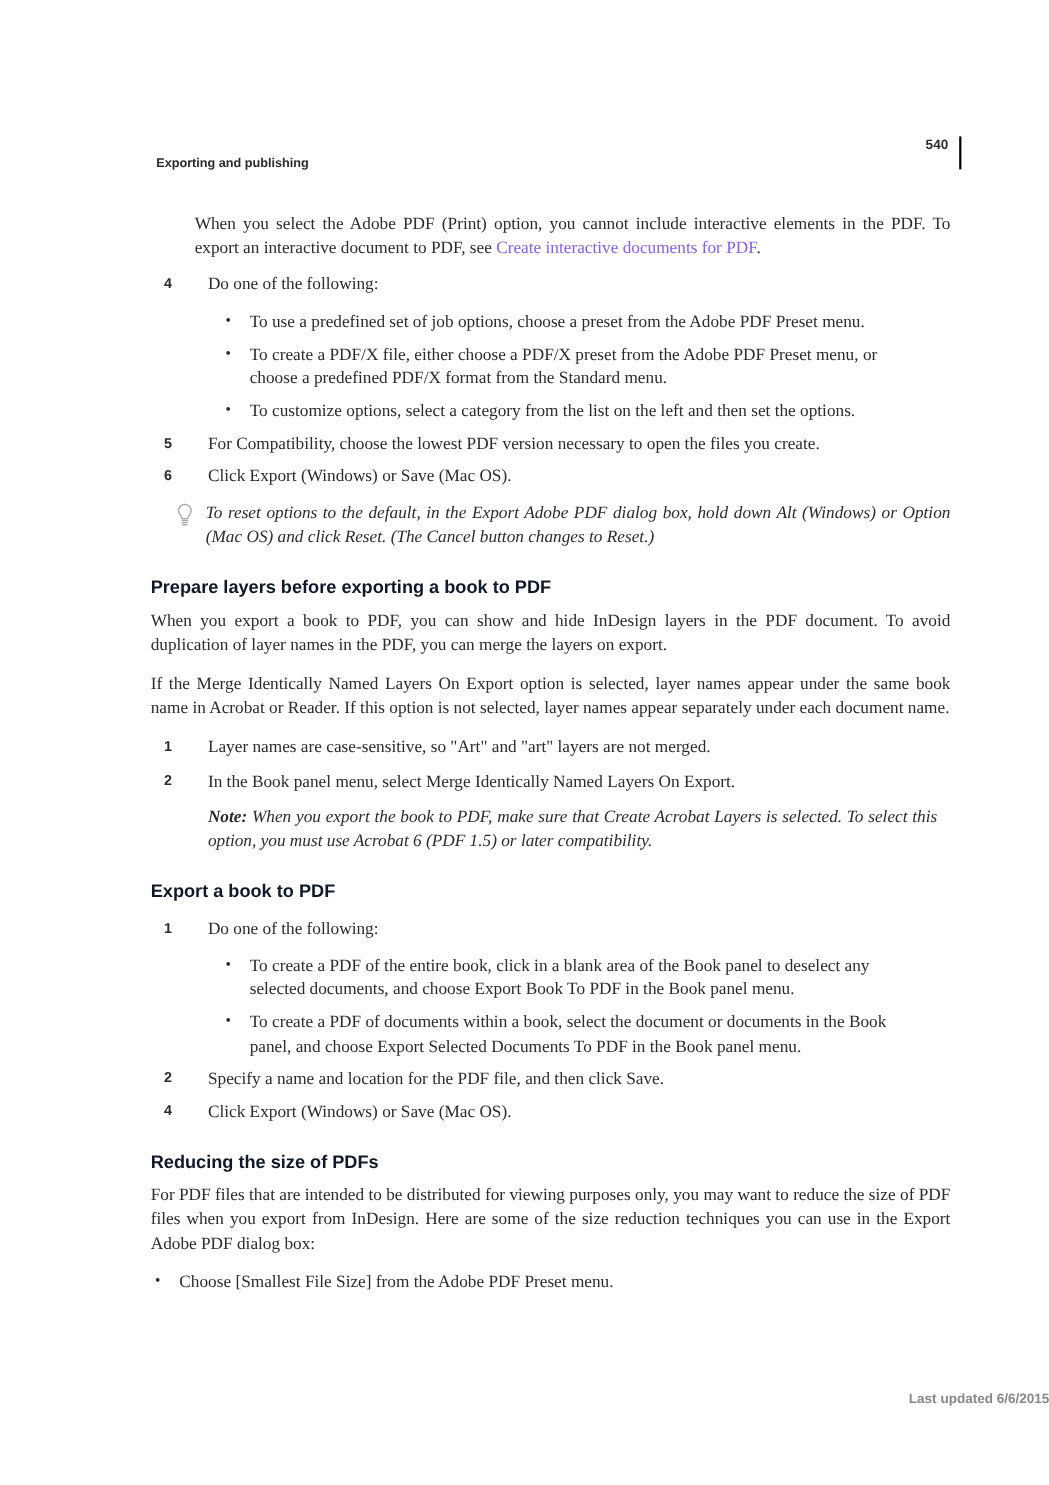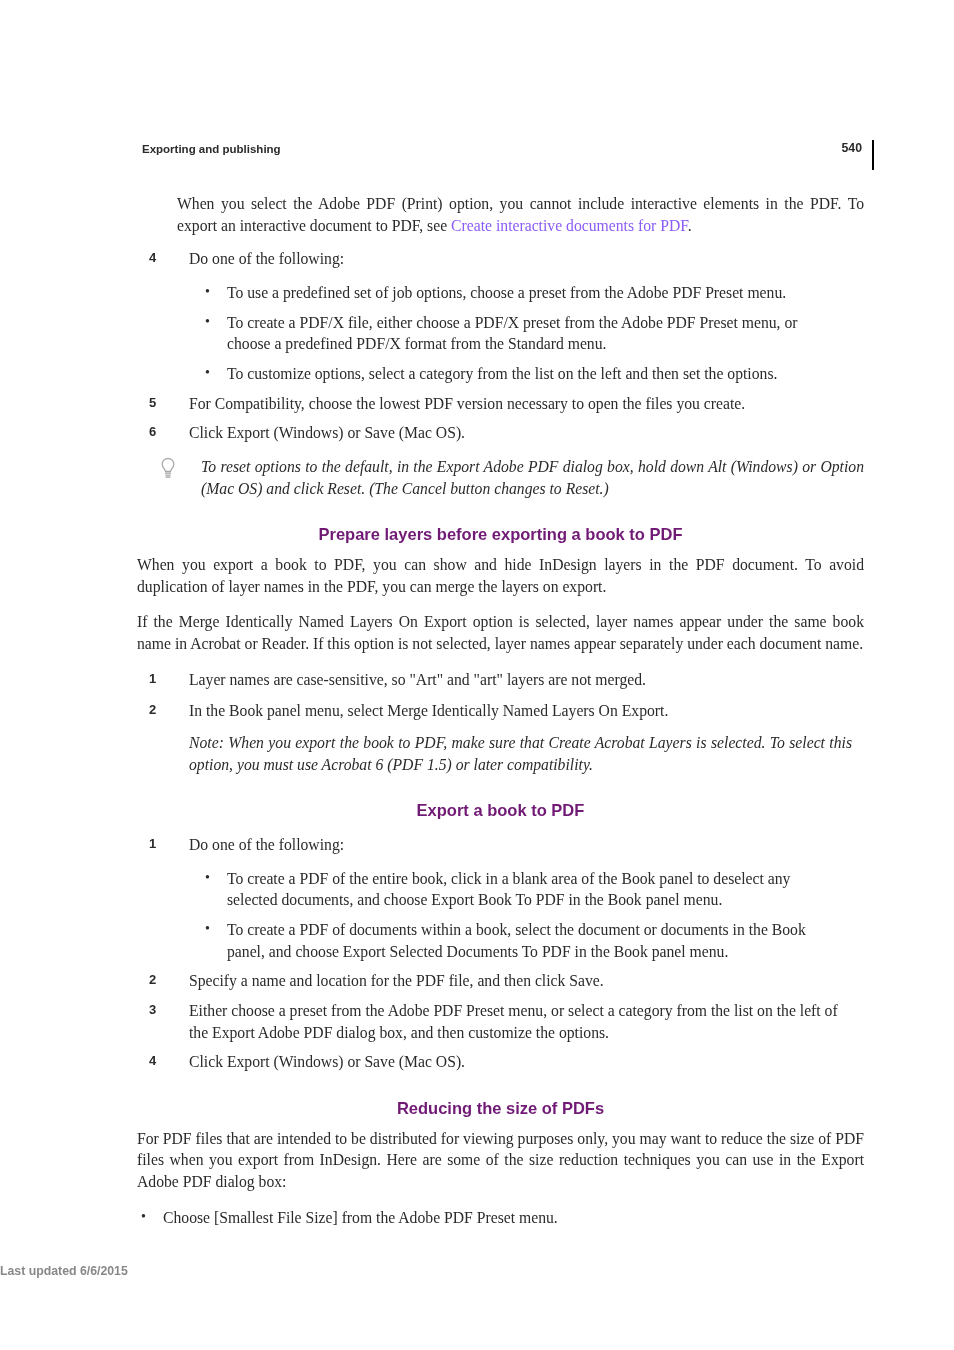--- a/index.html
+++ b/index.html
@@ -14,21 +14,21 @@
   }
   .page {
     position: relative;
     width: 954px;
     min-height: 1350px;
     box-sizing: border-box;
     padding: 103px 90px 80px 137px;
   }
   .page-num-area {
     position: absolute;
-    top: 140px;
+    top: 124px;
     right: 80px;
     text-align: center;
     border-right: 2px solid #000;
     padding-right: 10px;
     height: 30px;
   }
   .page-num {
     font-family: "Myriad Pro", "Segoe UI", Arial, sans-serif;
     font-weight: 700;
     font-size: 12.3px;
@@ -91,48 +91,47 @@
     font-size: 14px;
     color: #2b2b2b;
   }
   .link {
     color: #8b5cf6;
   }
   .tip-block {
     display: flex;
     align-items: flex-start;
     margin: 6px 0 20px 22px;
-    gap: 24px;
+    gap: 10px;
   }
   .tip-icon {
     flex: 0 0 auto;
     margin-top: 1px;
   }
   .tip-text {
     font-style: italic;
     text-align: justify;
   }
   h2.section-h {
     font-family: "Myriad Pro", "Segoe UI", Arial, sans-serif;
     font-weight: 700;
     font-size: 16.5px;
-    color: #701a75;
+    color: #0f172a;
     margin: 24px 0 8px 0;
-    text-align: center;
   }
   .note-label {
-    font-weight: 400;
+    font-weight: 700;
     font-style: italic;
   }
   .footer {
     position: absolute;
     bottom: 70px;
     left: 0;
     width: 954px;
-    text-align: left;
+    text-align: right;
     font-family: "Myriad Pro", "Segoe UI", Arial, sans-serif;
     font-weight: 700;
     font-size: 12.3px;
     color: #888;
   }
   .para-group p { margin-bottom: 4px; }
   .para-group { margin-bottom: 14px; }
   .sublist-container { margin-bottom: 8px; }
 </style>
 </head>
@@ -202,23 +201,20 @@
       <li data-marker="1">
         <p>Do one of the following:</p>
         <ul class="bullet-list sublist-container">
           <li><span>To create a PDF of the entire book, click in a blank area of the Book panel to deselect any selected documents, and choose Export Book To PDF in the Book panel menu.</span></li>
           <li><span>To create a PDF of documents within a book, select the document or documents in the Book panel, and choose Export Selected Documents To PDF in the Book panel menu.</span></li>
         </ul>
       </li>
       <li data-marker="2">
         <span>Specify a name and location for the PDF file, and then click Save.</span>
       </li>
-      <li data-marker="3">
-        <span>Either choose a preset from the Adobe PDF Preset menu, or select a category from the list on the left of the Export Adobe PDF dialog box, and then customize the options.</span>
-      </li>
       <li data-marker="4">
         <span>Click Export (Windows) or Save (Mac OS).</span>
       </li>
     </ol>
 
     <h2 class="section-h">Reducing the size of PDFs</h2>
     <div class="para-group">
       <p>For PDF files that are intended to be distributed for viewing purposes only, you may want to reduce the size of PDF files when you export from InDesign. Here are some of the size reduction techniques you can use in the Export Adobe PDF dialog box:</p>
     </div>
     <ul class="bullet-list" style="margin-left:0;">

